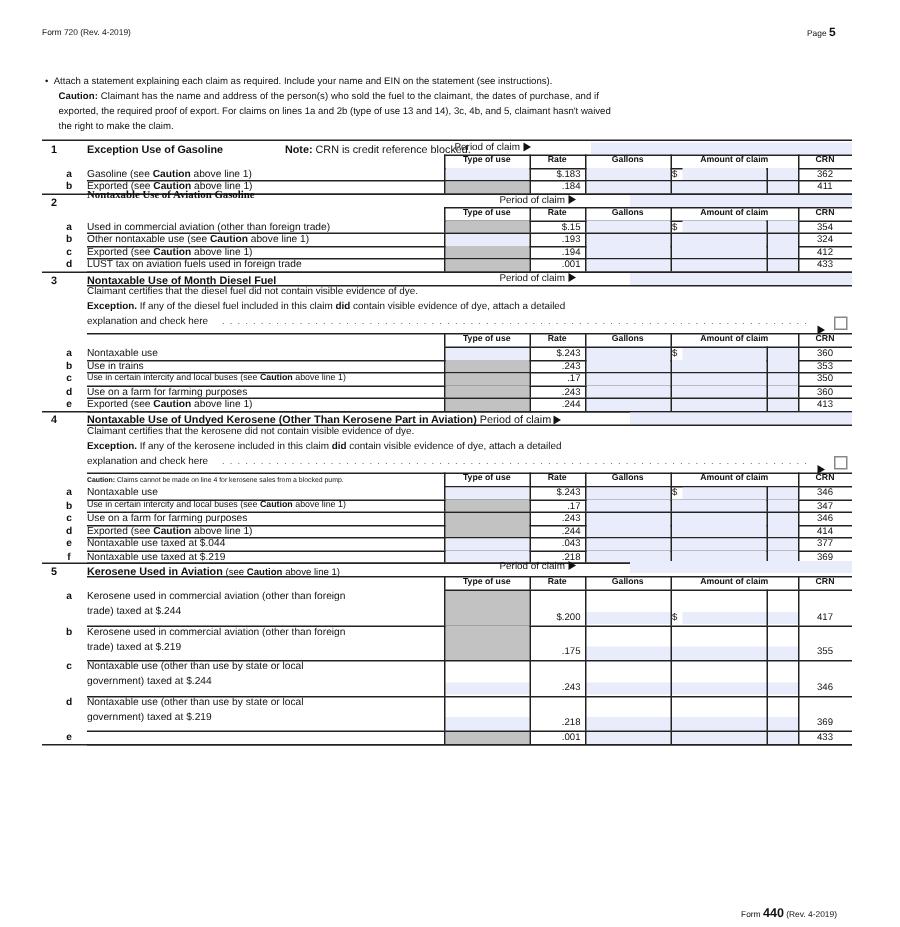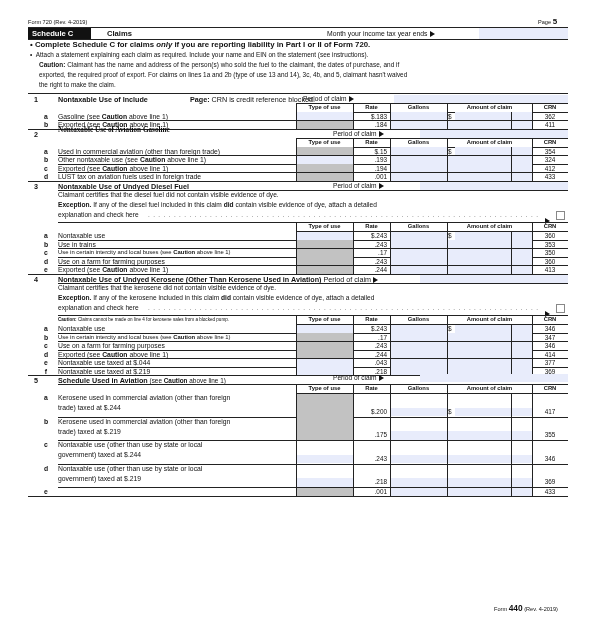--- a/index.html
+++ b/index.html
@@ -31,46 +31,35 @@
 <body>
 
 <div class="page">
 
   <div class="abs tiny" style="left:28px; top:19px;">Form 720 (Rev. 4-2019)</div>
   <div class="abs" style="left:538px; top:17px; font-size:5.6px;">
     <span>Page</span>
     <span style="font-size:8px; font-weight:bold;">5</span>
   </div>
 
-  <div class="header-bar">
-    <div class="sched-label">Schedule C</div>
-    <div class="abs" style="left:79px; top:0; font-size:7.6px; font-weight:bold; line-height:11px;">Claims</div>
-    <div class="abs" style="left:299px; top:0; font-size:6.8px; line-height:11px;">
-      <span>Month your income tax year ends</span><span class="tri"></span>
-    </div>
-    <div class="fill-blue" style="left:451px; top:0; width:89px; height:11px;"></div>
-  </div>
-
-  <div class="abs" style="left:30px; top:40px; font-size:7.8px; font-weight:bold;">
-    <span>• </span><span>Complete Schedule C for claims </span><em>only</em><span> if you are reporting liability in Part I or II of Form 720.</span>
-  </div>
+
   <div class="abs" style="left:30px; top:51px; font-size:6.4px;">
     <span>•&nbsp;&nbsp;</span><span>Attach a statement explaining each claim as required. Include your name and EIN on the statement (see instructions).</span>
   </div>
   <div class="abs" style="left:39px; top:61px; font-size:6.4px; letter-spacing:0.05px;">
     <b>Caution:</b> <span>Claimant has the name and address of the person(s) who sold the fuel to the claimant, the dates of purchase, and if</span>
   </div>
   <div class="abs" style="left:39px; top:71px; font-size:6.4px;">exported, the required proof of export. For claims on lines 1a and 2b (type of use 13 and 14), 3c, 4b, and 5, claimant hasn't waived</div>
   <div class="abs" style="left:39px; top:81px; font-size:6.4px;">the right to make the claim.</div>
 
   <div id="form-body">
       <div class="hline thick" style="top:93px"></div>
       <div class="abs md b" style="left:34px; top:95px;">1</div>
-      <div class="abs md" style="left:58px; top:95px;"><b>Nontaxable Use of Include</b></div>
-      <div class="abs md" style="left:190px; top:95px;"><b>Page:</b> <span>CRN is credit reference blocked.</span></div>
+      <div class="abs md" style="left:58px; top:95px;"><b>Exception Use of Gasoline</b></div>
+      <div class="abs md" style="left:190px; top:95px;"><b>Note:</b> <span>CRN is credit reference blocked.</span></div>
       <div class="abs sm" style="left:303px; top:95px;"><span>Period of claim</span><span class="tri"></span></div>
       <div class="fill-blue" style="left:394px; top:95px; width:174px; height:8px"></div>
       <div class="abs" style="left:296px; width:272px; top:103px; border-top:1px solid #222;"></div>
       <div class="vline" style="left:296px; top:103px; height:8.5px"></div>
       <div class="vline" style="left:353px; top:103px; height:8.5px"></div>
       <div class="vline" style="left:390px; top:103px; height:8.5px"></div>
       <div class="vline" style="left:447px; top:103px; height:8.5px"></div>
       <div class="vline" style="left:532px; top:103px; height:8.5px"></div>
       <div class="colhdr" style="left:296px; width:57px; top:104px;">Type of use</div>
       <div class="colhdr" style="left:353px; width:37px; top:104px;">Rate</div>
@@ -194,21 +183,21 @@
       <div class="crn" style="left:532px; top:173px;">433</div>
       <div class="vline" style="left:296px; top:172px; height:8.5px"></div>
       <div class="vline" style="left:353px; top:172px; height:8.5px"></div>
       <div class="vline" style="left:390px; top:172px; height:8.5px"></div>
       <div class="vline" style="left:447px; top:172px; height:8.5px"></div>
       <div class="vline" style="left:511px; top:172px; height:8.5px"></div>
       <div class="vline" style="left:532px; top:172px; height:8.5px"></div>
       <div class="abs" style="left:296px; width:272px; top:180.5px; border-top:1px solid #222;"></div>
       <div class="hline thick" style="top:180.5px"></div>
       <div class="abs md b" style="left:34px; top:181.5px;">3</div>
-      <div class="abs md" style="left:58px; top:181.5px;"><b>Nontaxable Use of Undyed Diesel Fuel</b></div>
+      <div class="abs md" style="left:58px; top:181.5px;"><b>Nontaxable Use of Month Diesel Fuel</b></div>
       <div class="abs sm" style="left:333px; top:181.5px;"><span>Period of claim</span><span class="tri"></span></div>
       <div class="fill-blue" style="left:420px; top:181.5px; width:148px; height:8px"></div>
       <div class="abs" style="left:58px; width:510px; top:190px; border-top:1px solid #222;"></div>
       <div class="abs sm" style="left:58px; top:191px;">Claimant certifies that the diesel fuel did not contain visible evidence of dye.</div>
       <div class="abs sm" style="left:58px; top:201px;"><b>Exception.</b><span> If any of the diesel fuel included in this claim </span><b>did</b><span> contain visible evidence of dye, attach a detailed</span></div>
       <div class="abs sm" style="left:58px; top:211px;">explanation and check here</div>
       <div class="abs" style="left:148px; top:211px; width:392px; font-size:6.4px; letter-spacing:3.4px; overflow:hidden; color:#666;">................................................................................</div>
       <div class="abs" style="left:543px; top:211px;"><span class="tri"></span></div>
       <div class="chk" style="left:556px; top:211px;"></div>
       <div class="abs" style="left:58px; width:510px; top:222px; border-top:1px solid #222;"></div>
@@ -304,21 +293,21 @@
       <div class="crn" style="left:532px; top:266px;">413</div>
       <div class="vline" style="left:296px; top:265px; height:8.5px"></div>
       <div class="vline" style="left:353px; top:265px; height:8.5px"></div>
       <div class="vline" style="left:390px; top:265px; height:8.5px"></div>
       <div class="vline" style="left:447px; top:265px; height:8.5px"></div>
       <div class="vline" style="left:511px; top:265px; height:8.5px"></div>
       <div class="vline" style="left:532px; top:265px; height:8.5px"></div>
       <div class="abs" style="left:296px; width:272px; top:273.5px; border-top:1px solid #222;"></div>
       <div class="hline thick" style="top:273.5px"></div>
       <div class="abs md b" style="left:34px; top:274.5px;">4</div>
-      <div class="abs md" style="left:58px; top:274.5px;"><b>Nontaxable Use of Undyed Kerosene (Other Than Kerosene Used in Aviation)</b> <span>Period of claim</span><span class="tri"></span></div>
+      <div class="abs md" style="left:58px; top:274.5px;"><b>Nontaxable Use of Undyed Kerosene (Other Than Kerosene Part in Aviation)</b> <span>Period of claim</span><span class="tri"></span></div>
       <div class="fill-blue" style="left:420px; top:274.5px; width:148px; height:8px"></div>
       <div class="abs" style="left:58px; width:510px; top:283px; border-top:1px solid #222;"></div>
       <div class="abs sm" style="left:58px; top:284px;">Claimant certifies that the kerosene did not contain visible evidence of dye.</div>
       <div class="abs sm" style="left:58px; top:294px;"><b>Exception.</b><span> If any of the kerosene included in this claim </span><b>did</b><span> contain visible evidence of dye, attach a detailed</span></div>
       <div class="abs sm" style="left:58px; top:304px;">explanation and check here</div>
       <div class="abs" style="left:148px; top:304px; width:392px; font-size:6.4px; letter-spacing:3.4px; overflow:hidden; color:#666;">................................................................................</div>
       <div class="abs" style="left:543px; top:304px;"><span class="tri"></span></div>
       <div class="chk" style="left:556px; top:304px;"></div>
       <div class="abs" style="left:58px; width:510px; top:315px; border-top:1px solid #222;"></div>
       <div class="abs" style="left:58px; top:316.5px; font-size:4.6px;"><b>Caution:</b> <span>Claims cannot be made on line 4 for kerosene sales from a blocked pump.</span></div>
@@ -431,21 +420,21 @@
       <div class="crn" style="left:532px; top:367.5px;">369</div>
       <div class="vline" style="left:296px; top:366.5px; height:8.5px"></div>
       <div class="vline" style="left:353px; top:366.5px; height:8.5px"></div>
       <div class="vline" style="left:390px; top:366.5px; height:8.5px"></div>
       <div class="vline" style="left:447px; top:366.5px; height:8.5px"></div>
       <div class="vline" style="left:511px; top:366.5px; height:8.5px"></div>
       <div class="vline" style="left:532px; top:366.5px; height:8.5px"></div>
       <div class="abs" style="left:296px; width:272px; top:375px; border-top:1px solid #222;"></div>
       <div class="hline thick" style="top:375px"></div>
       <div class="abs md b" style="left:34px; top:376px;">5</div>
-      <div class="abs md" style="left:58px; top:376px;"><b>Schedule Used in Aviation</b><span style="font-size:6.4px"><span> (see </span><b>Caution</b><span> above line 1)</span></span></div>
+      <div class="abs md" style="left:58px; top:376px;"><b>Kerosene Used in Aviation</b><span style="font-size:6.4px"><span> (see </span><b>Caution</b><span> above line 1)</span></span></div>
       <div class="abs sm" style="left:333px; top:374px;"><span>Period of claim</span><span class="tri"></span></div>
       <div class="fill-blue" style="left:420px; top:374px; width:148px; height:8px"></div>
       <div class="abs" style="left:58px; width:238px; top:384px; border-top:1px solid #222;"></div>
       <div class="abs" style="left:296px; width:272px; top:384px; border-top:1px solid #222;"></div>
       <div class="vline" style="left:296px; top:384px; height:9px"></div>
       <div class="vline" style="left:353px; top:384px; height:9px"></div>
       <div class="vline" style="left:390px; top:384px; height:9px"></div>
       <div class="vline" style="left:447px; top:384px; height:9px"></div>
       <div class="vline" style="left:532px; top:384px; height:9px"></div>
       <div class="colhdr" style="left:296px; width:57px; top:385px;">Type of use</div>

